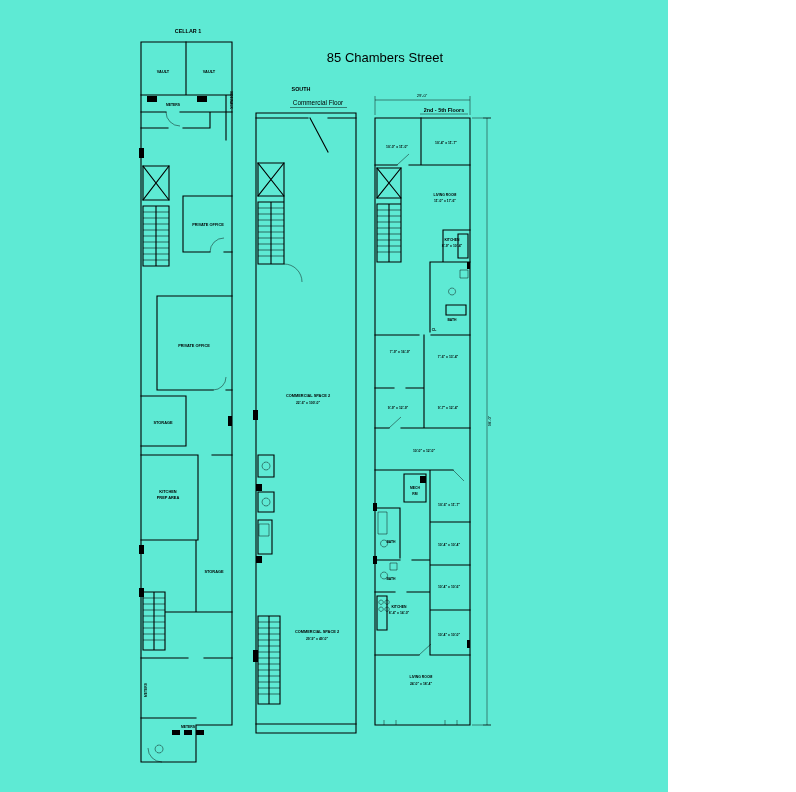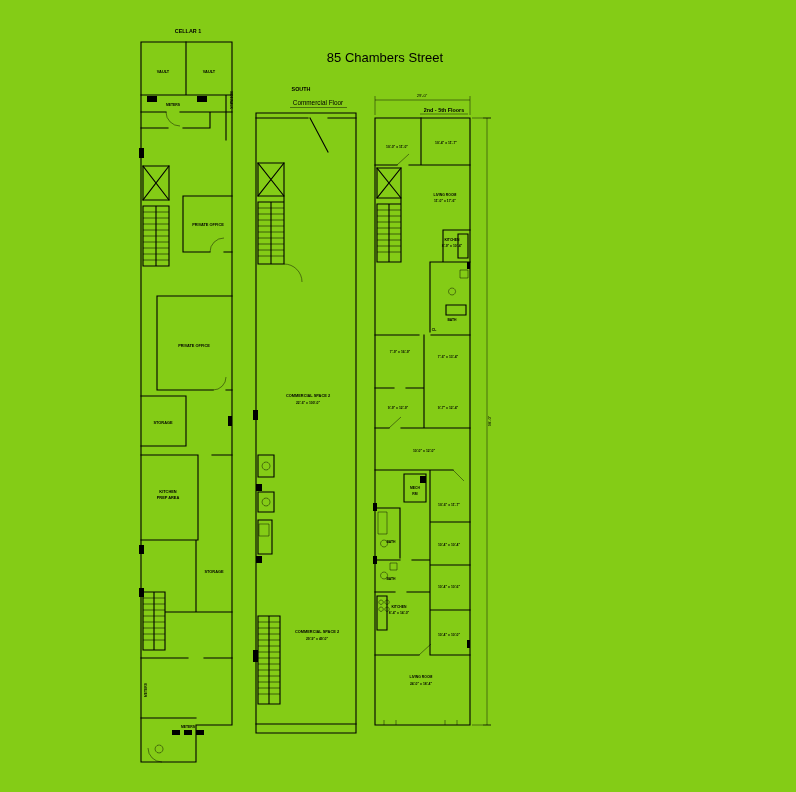--- a/index.html
+++ b/index.html
@@ -1,16 +1,16 @@
 <!DOCTYPE html>
 <html><head>
 <meta charset="utf-8">
 <style>
   html,body{margin:0;padding:0;background:#fff;}
-  .page{position:relative;width:796px;height:792px;background:#84cc16;overflow:hidden;}
+  .page{position:relative;width:668px;height:792px;background:#5eead4;overflow:hidden;}
   svg{position:absolute;top:0;left:0;}
   .wall{fill:none;stroke:#000;stroke-width:1.1;stroke-linecap:square;}
   .thin{fill:none;stroke:#000;stroke-width:0.55;}
   .hair{fill:none;stroke:#000;stroke-width:0.45;}
   .blk{fill:#000;stroke:none;}
   text{font-family:"Liberation Sans", sans-serif;fill:#000;}
   .t-title{font-size:13px;text-anchor:middle;}
   .t-plan{font-size:5.4px;font-weight:bold;text-anchor:middle;}
   .t-sub{font-size:6.4px;text-anchor:middle;}
   .t-room{font-size:3.9px;font-weight:bold;text-anchor:middle;}

